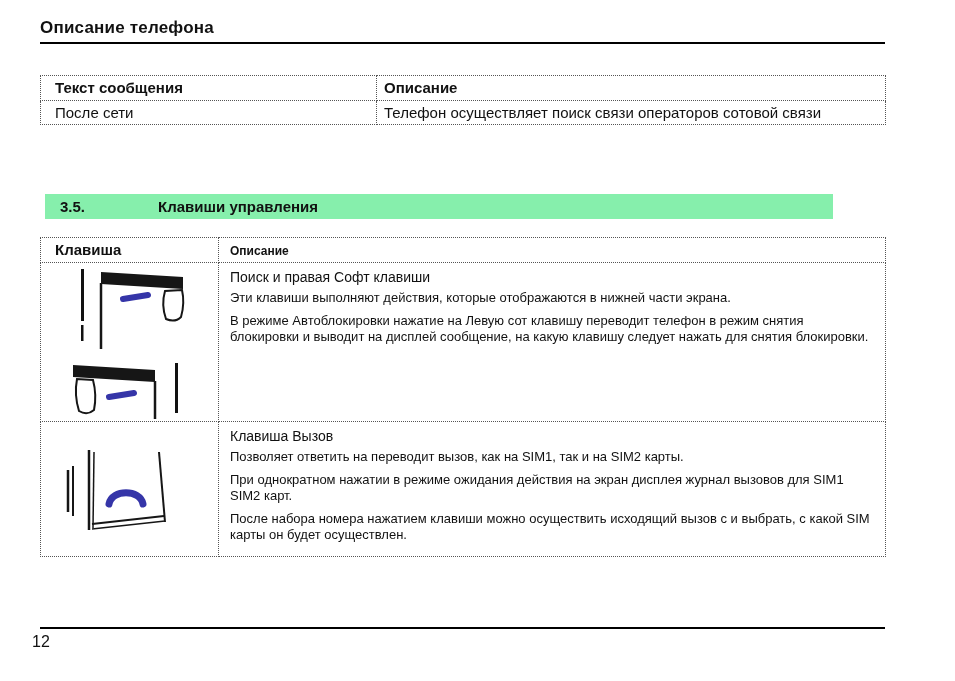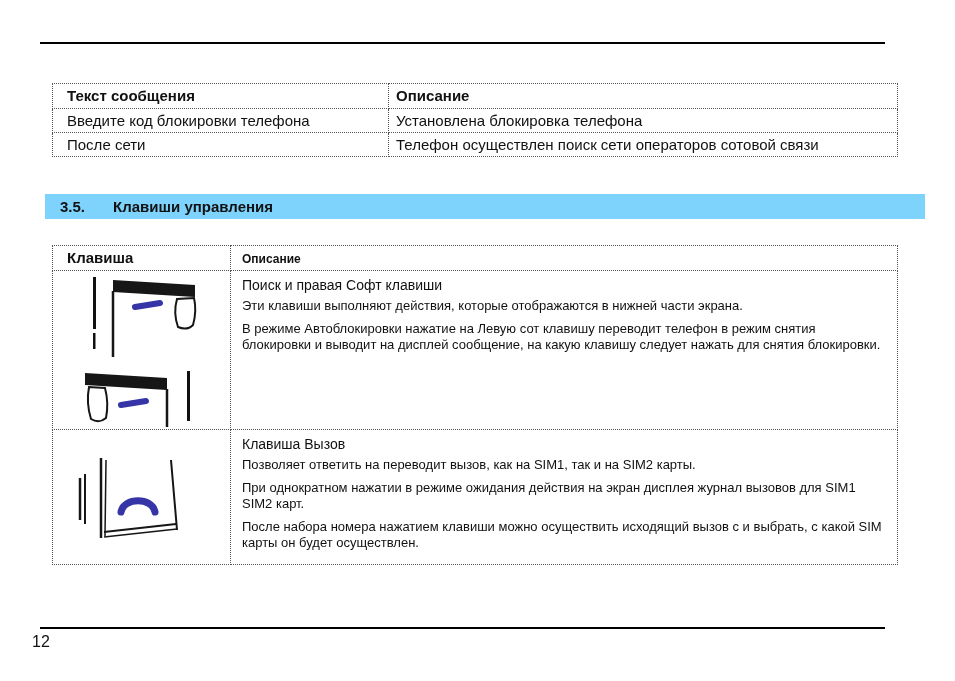--- a/index.html
+++ b/index.html
@@ -13,35 +13,35 @@
   }
   .page { position: absolute; inset: 0; background: #fff; }
 
   
   .doc-header { position: absolute; left: 40px; top: 18px; width: 845px; }
   .doc-header .title { font-size: 17px; font-weight: bold; letter-spacing: 0.2px; }
   .header-rule { position: absolute; left: 40px; top: 42px; width: 845px; border-top: 2px solid #000; }
 
   
   table { border-collapse: collapse; table-layout: fixed; }
-  .tbl { position: absolute; left: 52px; width: 845px; margin-top: 8px; }
+  .tbl { position: absolute; left: 40px; width: 845px; }
   .tbl td, .tbl th { border: 1px dotted #555; vertical-align: top; text-align: left; }
 
   .tbl1 { top: 75px; font-size: 15px; }
   .tbl1 th, .tbl1 td { padding: 3px 6px 2px 14px; height: 24px; line-height: 18px; }
   .tbl1 th { font-weight: bold; height: 25px; }
   .tbl1 .col-a { width: 336px; }
   .tbl1 .col-b { width: 509px; }
   .tbl1 td.desc, .tbl1 th.desc { padding-left: 7px; }
 
   
   .section-bar {
-    position: absolute; left: 45px; top: 194px; width: 880px; height: 25px;
-    background: #7dd3fc; display: flex; align-items: center;
-    font-size: 15px; font-weight: bold;
+    position: absolute; left: 45px; top: 194px; width: 788px; height: 25px;
+    background: #86efac; display: flex; align-items: center;
+    font-size: 15px; font-weight: bold; gap: 45px;
   }
   .section-bar .num { margin-left: 15px; }
   .section-bar .stitle { margin-left: 28px; }
 
   .tbl2 { top: 237px; }
   .tbl2 th { padding: 3px 6px 2px 14px; height: 23px; line-height: 17px; }
   .tbl2 .key-head { font-size: 15px; font-weight: bold; }
   .tbl2 .desc-head { font-size: 12px; font-weight: bold; padding-left: 11px; padding-top: 5px; }
   .tbl2 .col-key { width: 178px; }
   .tbl2 .col-desc { width: 667px; }
@@ -59,35 +59,34 @@
 
   
   .footer-rule { position: absolute; left: 40px; top: 627px; width: 845px; border-top: 2px solid #000; }
   .page-number { position: absolute; left: 32px; top: 633px; font-size: 16px; }
 </style>
 </head>
 <body>
 
 <div class="page">
 
+  <div class="doc-header">
+    <div class="title">Описание телефона</div>
+  </div>
   <div class="header-rule"></div>
 
   <table class="tbl tbl1">
     <tbody>
         <tr>
       <th class="col-a">Текст сообщения</th>
       <th class="col-b desc">Описание</th>
     </tr>
     <tr>
-      <td>Введите код блокировки телефона</td>
-      <td class="desc">Установлена блокировка телефона</td>
-    </tr>
-    <tr>
       <td>После сети</td>
-      <td class="desc">Телефон осуществлен поиск сети операторов сотовой связи</td>
+      <td class="desc">Телефон осуществляет поиск связи операторов сотовой связи</td>
     </tr>
   </tbody>
     </table>
 
   <div class="section-bar">
     <span class="num">3.5.</span>
     <span class="stitle">Клавиши управления</span>
   </div>
 
   <table class="tbl tbl2">

